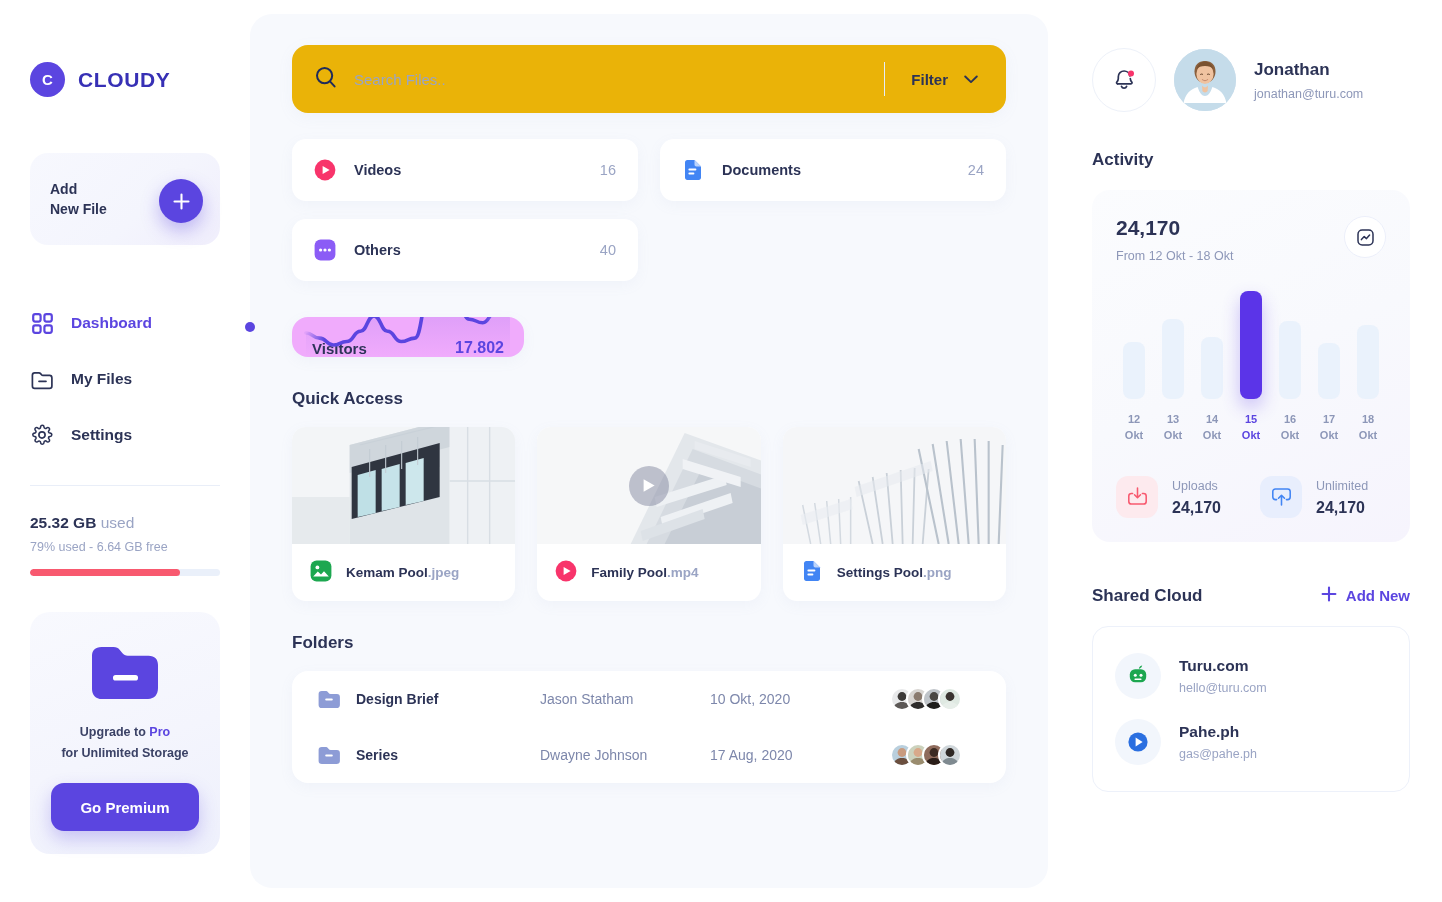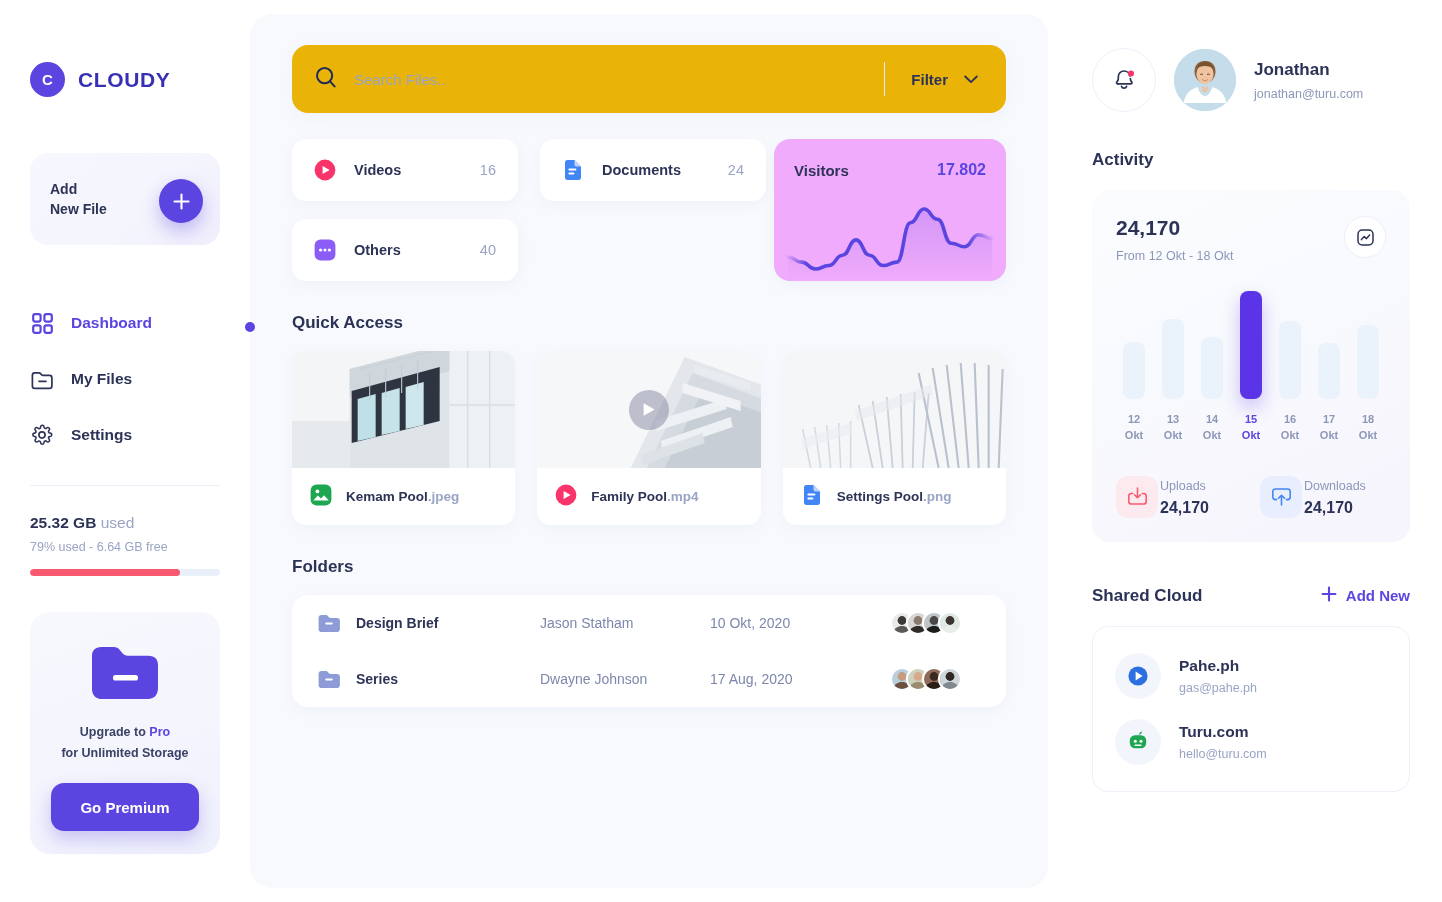--- a/index.html
+++ b/index.html
@@ -116,21 +116,21 @@
   .search-input {
     flex: 1; border: none; outline: none;
     font-size: 15px; color: #2c3356; margin-left: 16px;
     font-family: "Liberation Sans", sans-serif; background: transparent;
   }
   .search-input::placeholder { color: #9aa4c4; }
   .vsep { width: 1px; height: 34px; background: #e6ecf7; margin-right: 26px; }
   .filter { display: flex; align-items: center; gap: 16px; cursor: pointer; padding-right: 6px; }
   .filter-label { font-size: 15px; font-weight: bold; color: #2c3356; }
 
-  .stats-row { display: flex; gap: 8px; margin-top: 26px; }
+  .stats-row { display: flex; gap: 36px; margin-top: 26px; flex-direction: column; }
   .stat-card {
     height: 62px; background: #fff; border-radius: 14px;
     display: flex; align-items: center; padding: 0 22px;
     box-shadow: 0 4px 14px rgba(140,152,200,0.07);
   }
   .stat-icon { width: 22px; height: 22px; border-radius: 7px; display:flex; align-items:center; justify-content:center; flex-shrink:0; }
   .stat-name { margin-left: 18px; font-size: 14.5px; font-weight: bold; color: #2c3356; flex: 1; }
   .stat-count { font-size: 14.5px; color: #9aa4c4; }
   .stat-grid { display: grid; grid-template-columns: 1fr 1fr; gap: 18px 22px; flex: 1; }
 
@@ -223,21 +223,21 @@
   }
   .bars { display: flex; align-items: flex-end; justify-content: space-between; height: 108px; margin-top: 28px; padding: 0 4px; }
   .bar-col { display: flex; flex-direction: column; align-items: center; width: 28px; }
   .bar { width: 22px; border-radius: 8px; background: #eaf2fc; }
   .bar.active { background: #5b34e8; box-shadow: 0 8px 18px rgba(91,52,232,0.30); }
   .bar-labels { display: flex; justify-content: space-between; margin-top: 13px; padding: 0 4px; }
   .bl { width: 28px; text-align: center; font-size: 11px; color: #8d97b8; line-height: 1.45; font-weight: bold; }
   .bl.active { color: #5b45e0; font-weight: bold; }
 
   .updown { display: flex; gap: 18px; margin-top: 32px; }
-  .ud { display: flex; align-items: center; gap: 2px; flex: 1; }
+  .ud { display: flex; align-items: center; gap: 14px; flex: 1; }
   .ud-icon { width: 42px; height: 42px; border-radius: 12px; display:flex; align-items:center; justify-content:center; flex-shrink:0; }
   .ud-icon.up { background: #fdeaee; }
   .ud-icon.down { background: #e8eefd; }
   .ud-label { font-size: 12.5px; color: #8d97b8; }
   .ud-value { font-size: 16px; font-weight: bold; color: #2c3356; margin-top: 5px; }
 
   .shared-head { display: flex; align-items: center; justify-content: space-between; margin-top: 44px; }
   .shared-title { font-size: 17px; font-weight: bold; color: #2c3356; }
   .add-new { display: flex; align-items: center; gap: 9px; cursor: pointer; }
   .add-new-label { font-size: 15px; font-weight: bold; color: #5b45e0; }
@@ -714,63 +714,63 @@
           </span>
         </div>
         <div class="ud">
           <span class="ud-icon down">
             <svg width="21" height="21" viewBox="0 0 21 21">
               <path d="M5.6 13.6H4.4c-1.6 0-2.6-1-2.6-2.6V5.6C1.8 4 2.8 3 4.4 3h12.2c1.6 0 2.6 1 2.6 2.6V11c0 1.6-1 2.6-2.6 2.6h-1.2" fill="none" stroke="#4285f4" stroke-width="1.55" stroke-linecap="round"></path>
               <path d="M10.5 19V9.6M7.5 12.2l3-3 3 3" fill="none" stroke="#4285f4" stroke-width="1.55" stroke-linecap="round" stroke-linejoin="round"></path>
             </svg>
           </span>
           <span>
-            <span class="ud-label">Downloads</span>
+            <span class="ud-label">Unlimited</span>
             <div class="ud-value">24,170</div>
           </span>
         </div>
       </div>
     </div>
 
     <div class="shared-head">
       <span class="shared-title">Shared Cloud</span>
       <span class="add-new">
         <span>
           <svg width="16" height="16" viewBox="0 0 16 16">
             <path d="M8 1.6v12.8M1.6 8h12.8" stroke="#5b45e0" stroke-width="2.1" stroke-linecap="round"></path>
           </svg>
         </span>
         <span class="add-new-label">Add New</span>
       </span>
     </div>
 
     <div class="shared-card">
-      <div class="shared-item">
-        <span class="shared-icon">
-          <svg width="26" height="26" viewBox="0 0 26 26">
-            <circle cx="13" cy="13" r="9.6" fill="#2b6fe0"></circle>
-            <path d="M10.6 8.6l7 4.4-7 4.4z" fill="#fff"></path>
-          </svg>
-        </span>
-        <span>
-          <div class="shared-name">Pahe.ph</div>
-          <div class="shared-mail">gas@pahe.ph</div>
-        </span>
-      </div>
-
       <div class="shared-item">
         <span class="shared-icon">
           <svg width="26" height="26" viewBox="0 0 26 26">
             <path d="M13.8 5.2c.6-1.4 2-2.4 3.4-2.6-.3 1.5-1.4 2.6-2.6 3.1z" fill="#1da750"></path>
             <rect x="4.8" y="6.2" width="16.4" height="13" rx="5.2" fill="#1da750"></rect>
             <circle cx="10.3" cy="12.2" r="1.5" fill="#fff"></circle>
             <circle cx="16" cy="12.2" r="1.5" fill="#fff"></circle>
             <rect x="9.4" y="15.4" width="7.2" height="1.6" rx="0.8" fill="#fff"></rect>
           </svg>
         </span>
         <span>
           <div class="shared-name">Turu.com</div>
           <div class="shared-mail">hello@turu.com</div>
         </span>
       </div>
+
+      <div class="shared-item">
+        <span class="shared-icon">
+          <svg width="26" height="26" viewBox="0 0 26 26">
+            <circle cx="13" cy="13" r="9.6" fill="#2b6fe0"></circle>
+            <path d="M10.6 8.6l7 4.4-7 4.4z" fill="#fff"></path>
+          </svg>
+        </span>
+        <span>
+          <div class="shared-name">Pahe.ph</div>
+          <div class="shared-mail">gas@pahe.ph</div>
+        </span>
+      </div>
     </div>
   </aside>
 </div>
 
 </body></html>

